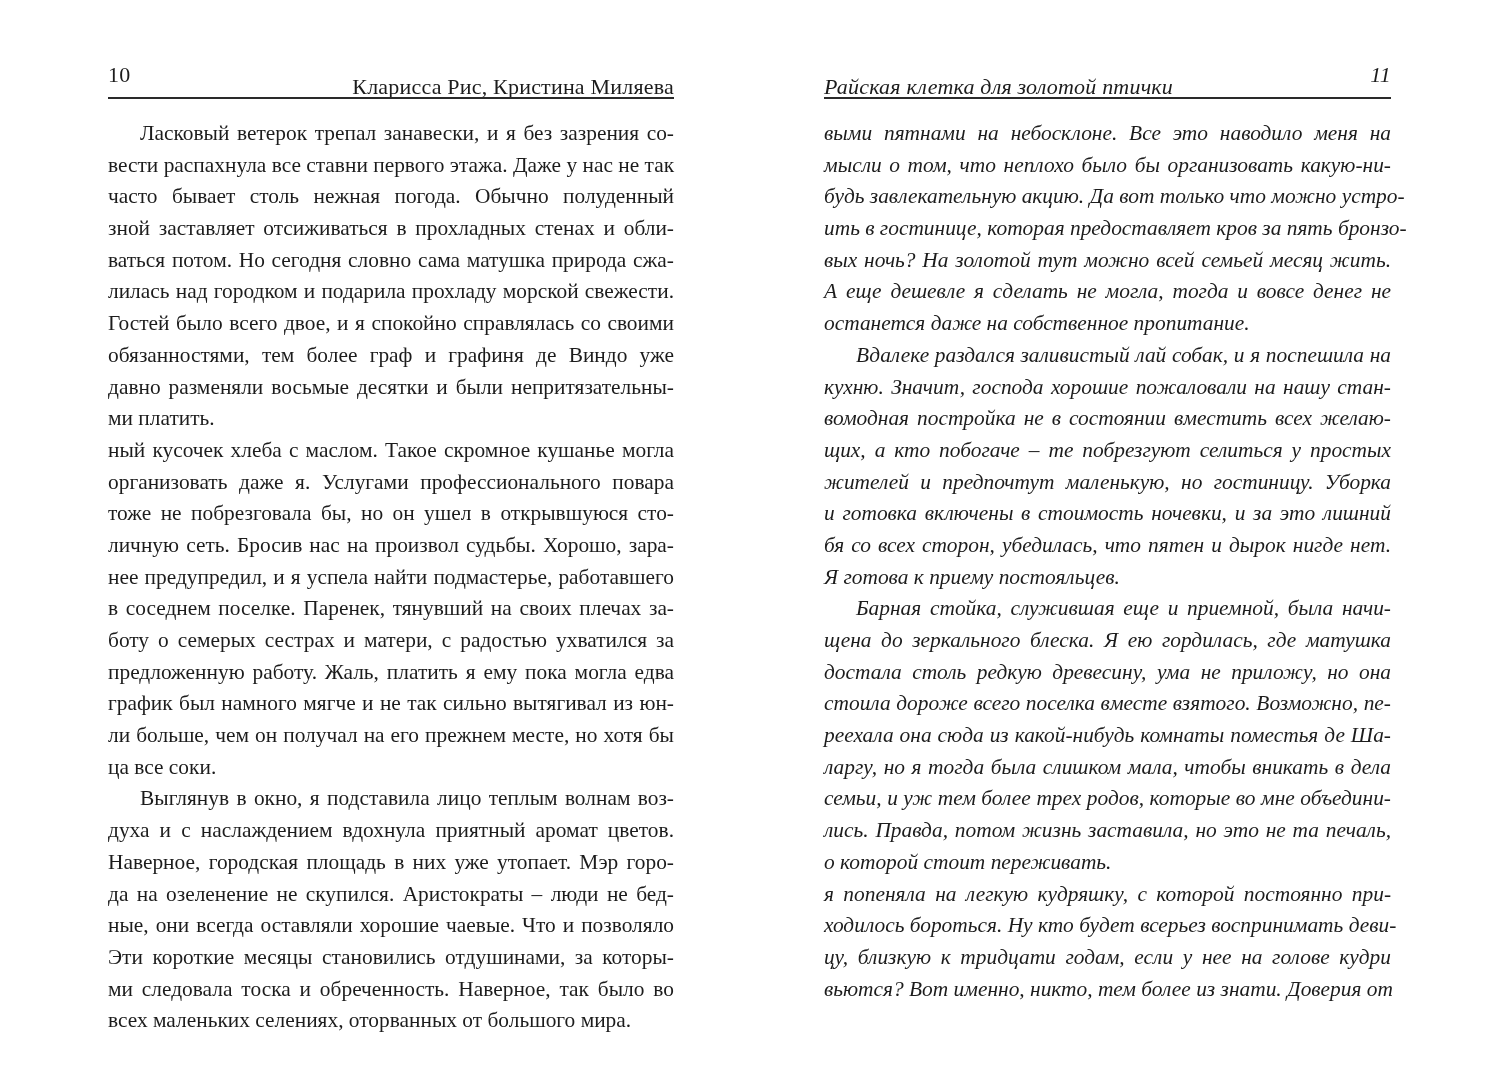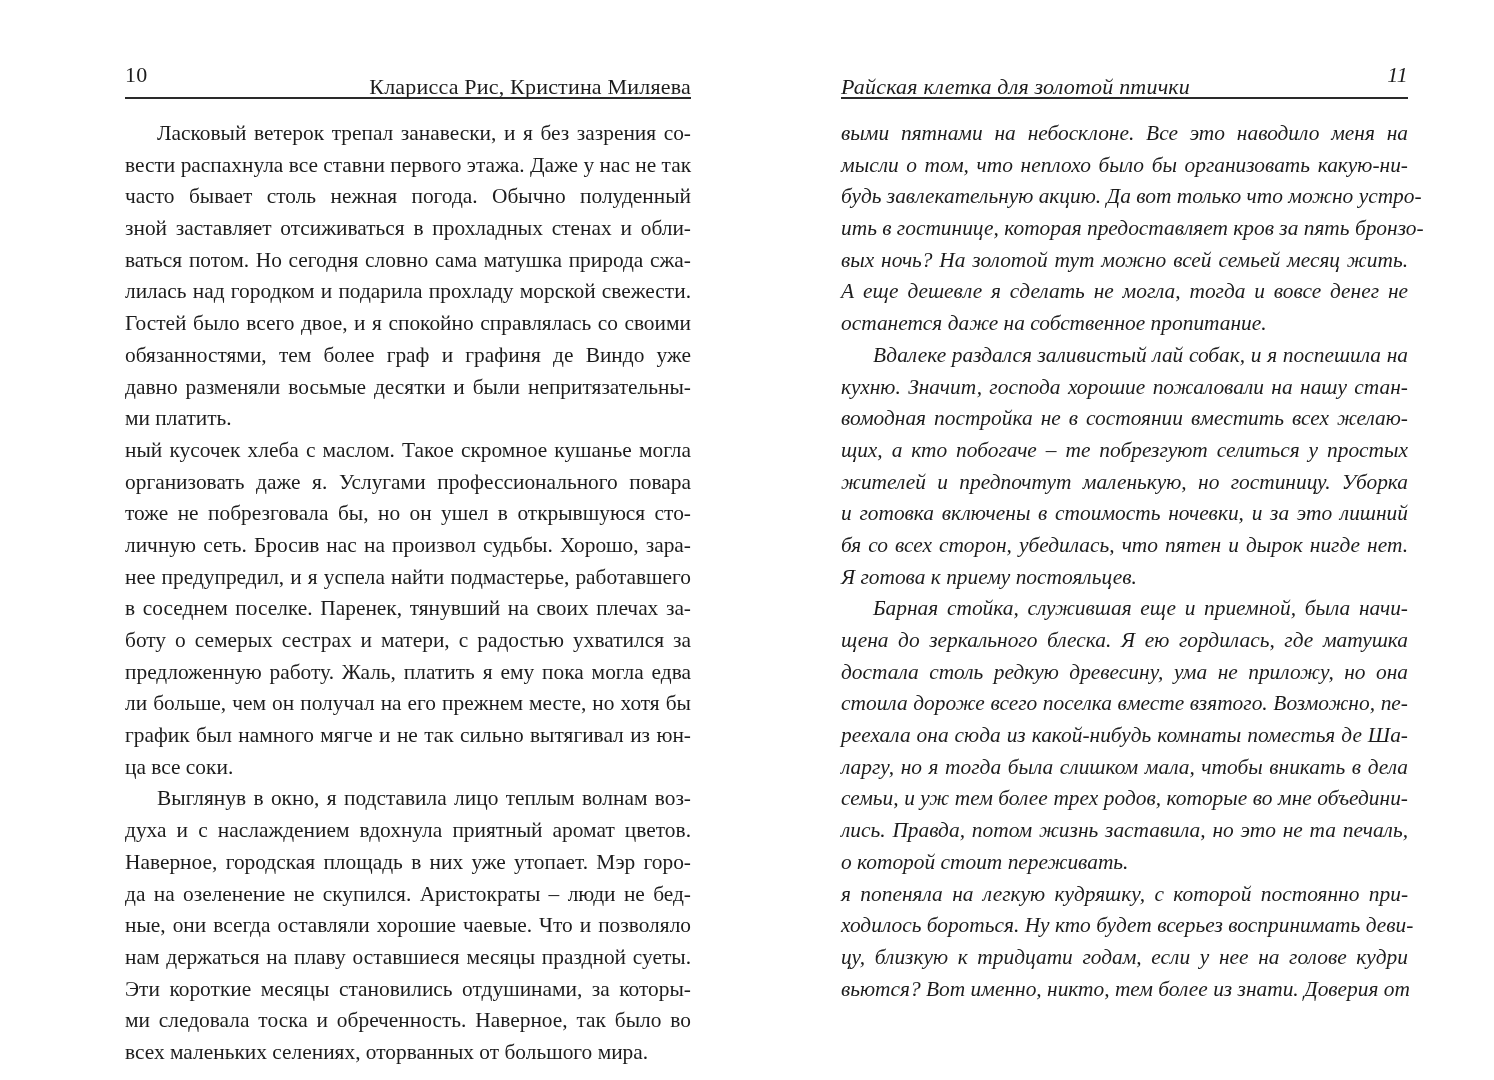--- a/index.html
+++ b/index.html
@@ -12,21 +12,20 @@
       height: 1080px;
       position: relative;
       overflow: hidden;
       font-family: "Liberation Serif", "DejaVu Serif", serif;
       color: #1c1c1c;
     }
     .page {
       position: absolute;
       top: 0;
       height: 1080px;
-      margin-left: 17px;
     }
     .page-left { left: 0; width: 747px; }
     .page-right { left: 747px; width: 747px; font-style: italic; }
 
     .running-head {
       position: absolute;
       top: 60px;
       height: 30px;
       font-size: 22px;
       line-height: 30px;
@@ -92,29 +91,28 @@
     <span class="line">давно разменяли восьмые десятки и были непритязательны-</span>
     <span class="line last">ми платить.</span>
     <span class="line">ный кусочек хлеба с маслом. Такое скромное кушанье могла</span>
     <span class="line">организовать даже я. Услугами профессионального повара</span>
     <span class="line">тоже не побрезговала бы, но он ушел в открывшуюся сто-</span>
     <span class="line">личную сеть. Бросив нас на произвол судьбы. Хорошо, зара-</span>
     <span class="line">нее предупредил, и я успела найти подмастерье, работавшего</span>
     <span class="line">в соседнем поселке. Паренек, тянувший на своих плечах за-</span>
     <span class="line">боту о семерых сестрах и матери, с радостью ухватился за</span>
     <span class="line">предложенную работу. Жаль, платить я ему пока могла едва</span>
+    <span class="line">график был намного мягче и не так сильно вытягивал из юн-</span>
     <span class="line">ли больше, чем он получал на его прежнем месте, но хотя бы</span>
-    <span class="line">график был намного мягче и не так сильно вытягивал из юн-</span>
     <span class="line last">ца все соки.</span>
     <span class="line indent">Выглянув в окно, я подставила лицо теплым волнам воз-</span>
     <span class="line">духа и с наслаждением вдохнула приятный аромат цветов.</span>
     <span class="line">Наверное, городская площадь в них уже утопает. Мэр горо-</span>
     <span class="line">да на озеленение не скупился. Аристократы – люди не бед-</span>
     <span class="line">ные, они всегда оставляли хорошие чаевые. Что и позволяло</span>
-    <span class="line">нам держаться на плаву оставшиеся месяцы праздной суеты.</span>
     <span class="line">Эти короткие месяцы становились отдушинами, за которы-</span>
     <span class="line">ми следовала тоска и обреченность. Наверное, так было во</span>
     <span class="line last">всех маленьких селениях, оторванных от большого мира.</span>
 
   </div>
 </div>
 
 <div class="page page-right">
   <div class="running-head">
     <span class="head-title">Райская клетка для золотой птички</span>

